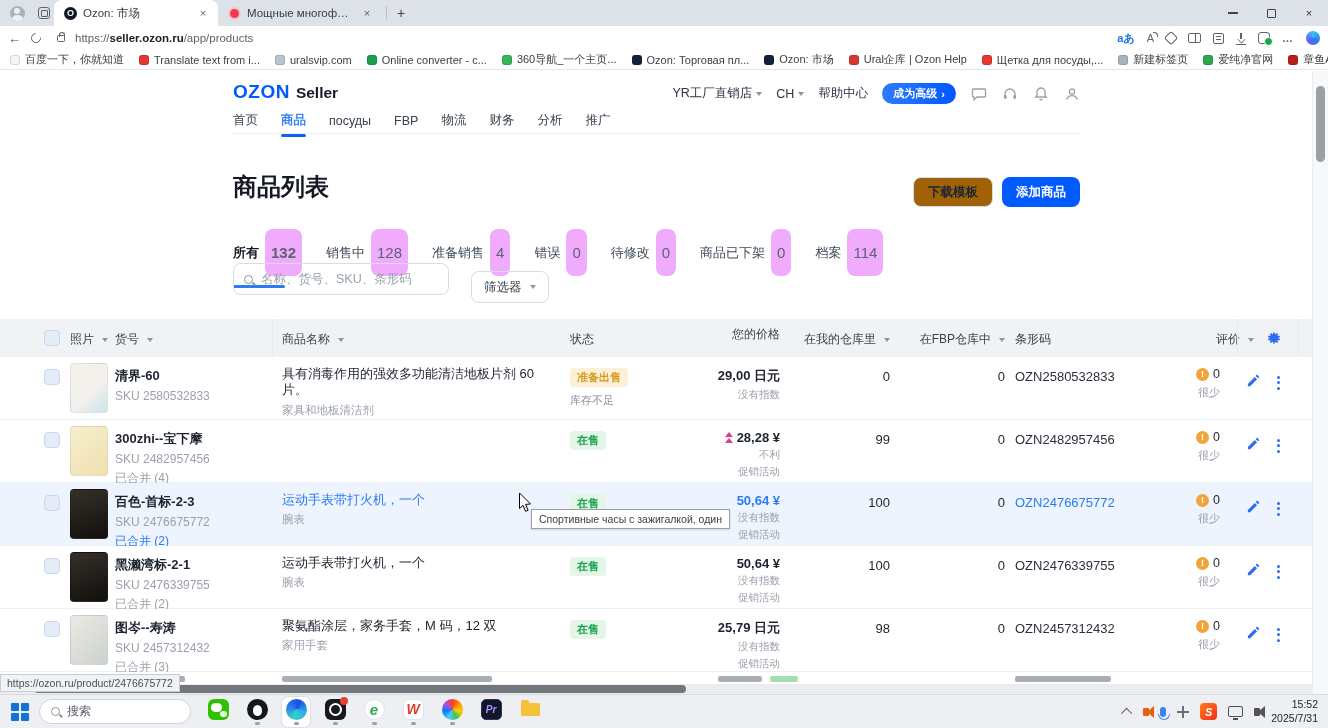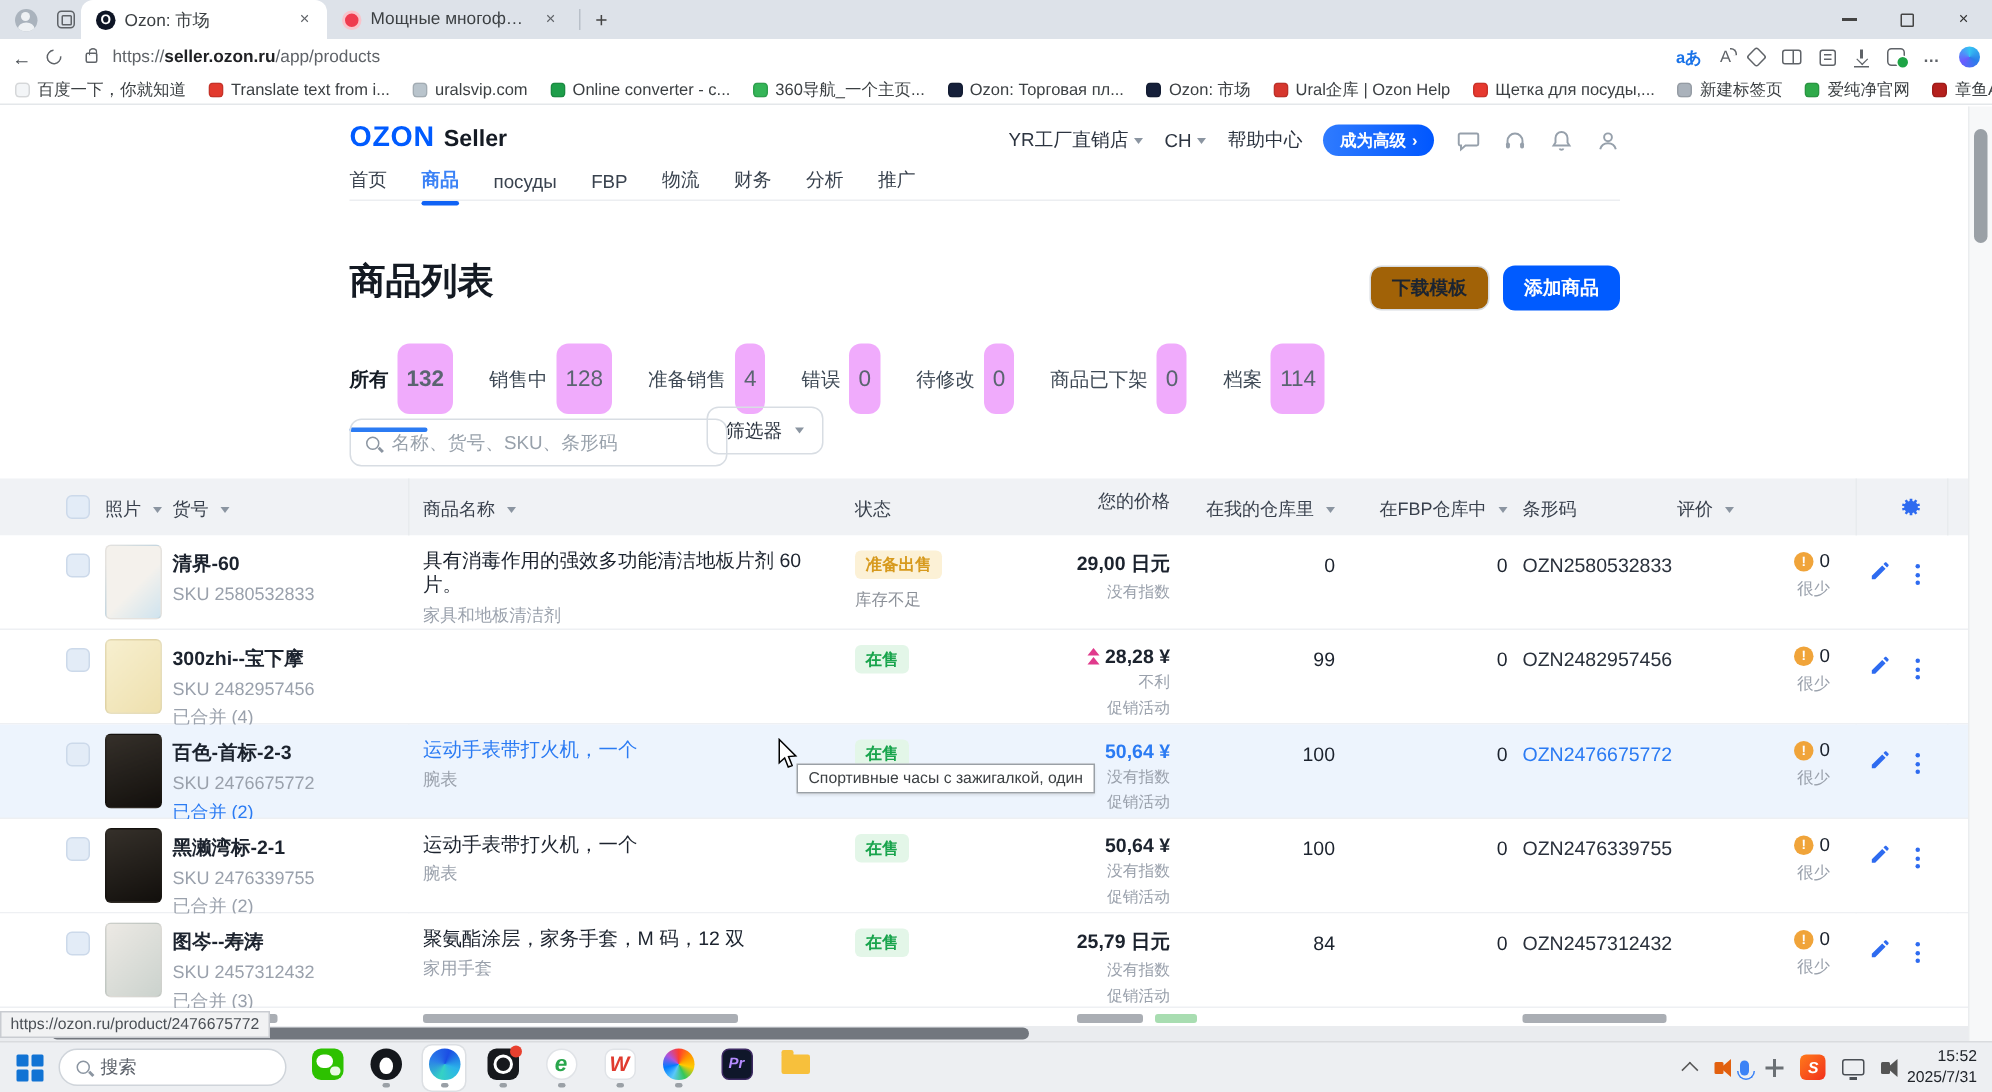--- a/index.html
+++ b/index.html
@@ -71,21 +71,21 @@
 .pagetitle{position:absolute;left:233px;top:100px;font-size:24px;font-weight:700;color:#141a23}
 .titlebtns{position:absolute;right:232px;top:106px;display:flex;gap:9px}
 .btn{height:30px;padding:0 14px;border-radius:8px;font-size:12.5px;display:flex;align-items:center;font-weight:600}
 .btn.ghost{background:#a16207;border:1px solid #d7dce2;color:#1c2430}
 .btn.primary{background:#005bff;color:#fff}
 .filters{position:absolute;left:233px;top:158px;display:flex;gap:24px;align-items:flex-start;font-size:13px;color:#3f4a56}
 .ftab{position:relative;padding-bottom:12px;display:flex;align-items:center;gap:6px}
 .ftab .cnt{font-size:15px;color:#5a6470;background:#f0abfc;border-radius:8px;padding:15px 6px}
 .ftab.active{color:#141b24;font-weight:700}
 .ftab.active::after{content:"";position:absolute;left:0;bottom:0;width:52px;height:3px;background:#2b7bf3;border-radius:2px}
-.searchbox{position:absolute;left:233px;top:208px;width:252px;height:32px;border:1px solid #d8dde3;border-radius:8px;display:flex;align-items:center;gap:8px;padding:0 10px;color:#98a1ab;font-size:12.5px}
+.searchbox{position:absolute;left:233px;top:192px;width:216px;height:32px;border:1px solid #d8dde3;border-radius:8px;display:flex;align-items:center;gap:8px;padding:0 10px;color:#98a1ab;font-size:12.5px}
 .mag{width:9px;height:9px;border:1.6px solid #8b95a1;border-radius:50%;position:relative;flex:none}
 .mag::after{content:"";position:absolute;left:7px;top:7px;width:4px;height:1.6px;background:#8b95a1;transform:rotate(45deg)}
 .filterbtn{position:absolute;left:471px;top:200px;height:32px;border:1px solid #d8dde3;border-radius:8px;display:flex;align-items:center;gap:4px;padding:0 12px;font-size:12.5px;color:#2c3440}
 
 .thead{position:absolute;left:0;top:248px;width:1312px;height:38px;background:#f0f2f5;font-size:12px;color:#39414d}
 .thead .hc{position:absolute;top:12px;display:flex;align-items:center;gap:4px}
 .hsub{font-size:10.5px;color:#98a2ad;margin-top:16px}
 .cbox{width:16px;height:16px;border-radius:4px;background:#e3ecf7;border:1px solid #ccd9ea;display:inline-block}
 .gear{position:absolute;left:1266px;top:11px}
 .vdiv{position:absolute;top:248px;bottom:12px;width:1px;background:#e8ebee}
@@ -441,21 +441,21 @@
           <span>在我的仓库里</span>
           <i class="caret"></i>
         </span>
       <span class="hc" style="left:905px;width:100px;justify-content:flex-end">
           <span>在FBP仓库中</span>
           <i class="caret"></i>
         </span>
       <span class="hc" style="left:1015px">
           <span>条形码</span>
         </span>
-      <span class="hc" style="left:1076px;width:80px;justify-content:flex-end">
+      <span class="hc" style="left:1174px;width:80px;justify-content:flex-end">
           <span>评价</span>
           <i class="caret"></i>
         </span>
       <span class="gear"><svg width="16" height="16" viewBox="0 0 16 16">
             <path fill="#2e6bf0" d="M8 5.4A2.6 2.6 0 1 0 8 10.6 2.6 2.6 0 0 0 8 5.4zm6 3.4l-1.5-.3a4.6 4.6 0 0 0 0-1l1.5-.3-.4-1.6-1.5.4a4.6 4.6 0 0 0-.7-.8l.8-1.3-1.4-.9-.9 1.3a4.6 4.6 0 0 0-1-.3V2.5H7.1V4a4.6 4.6 0 0 0-1 .3l-.9-1.3-1.4.9.8 1.3a4.6 4.6 0 0 0-.7.8l-1.5-.4-.4 1.6 1.5.3a4.6 4.6 0 0 0 0 1L2 8.8l.4 1.6 1.5-.4c.2.3.4.6.7.8l-.8 1.3 1.4.9.9-1.3c.3.1.6.2 1 .3v1.5h1.8V12c.4-.1.7-.2 1-.3l.9 1.3 1.4-.9-.8-1.3c.3-.2.5-.5.7-.8l1.5.4z"></path>
           </svg></span>
     </div>
     <div class="vdiv" style="left:272px"></div>
     <div class="vdiv" style="left:1237px"></div>
     <div class="vdiv" style="left:1298px"></div>
@@ -662,21 +662,21 @@
             
           </div>
           <div class="c-price">
             <div class="pline">
 
               <span class="pval">25,79 日元</span>
             </div>
             <div class="psub">没有指数</div>
             <div class="psub">促销活动</div>
           </div>
-          <div class="c-my num">84</div>
+          <div class="c-my num">98</div>
           <div class="c-fbp num">0</div>
           <div class="c-bar">OZN2457312432</div>
           <div class="c-rate">
             <div class="rline">
               <span class="warnicon"></span>
               <span>0</span>
             </div>
             <div class="rsub">很少</div>
           </div>
           <div class="c-act">

